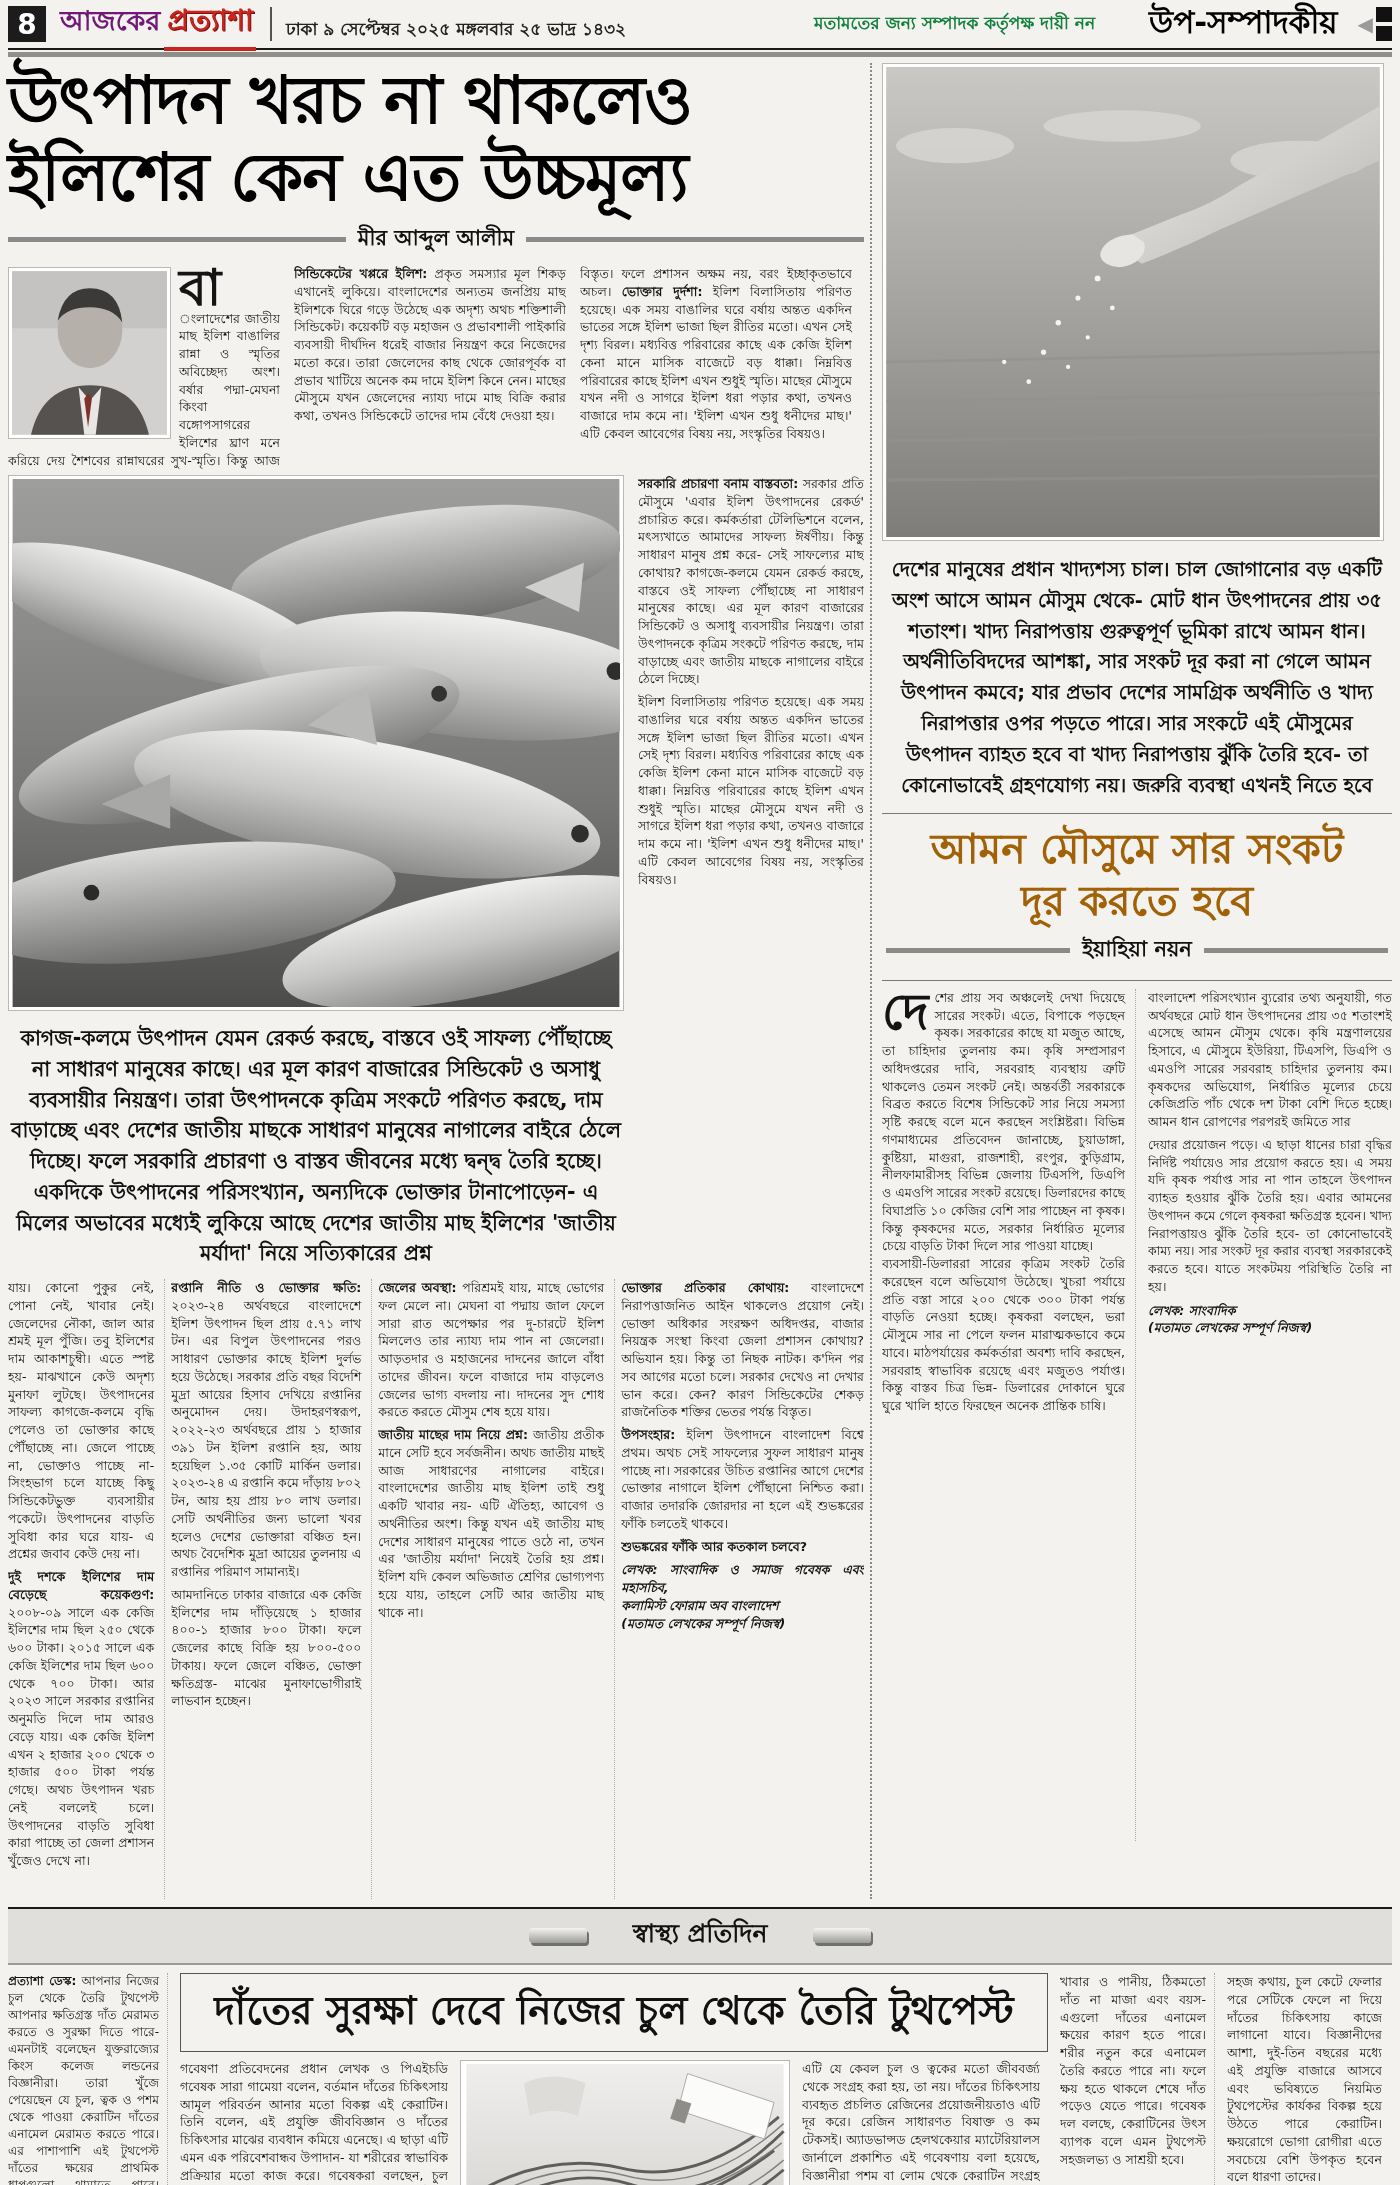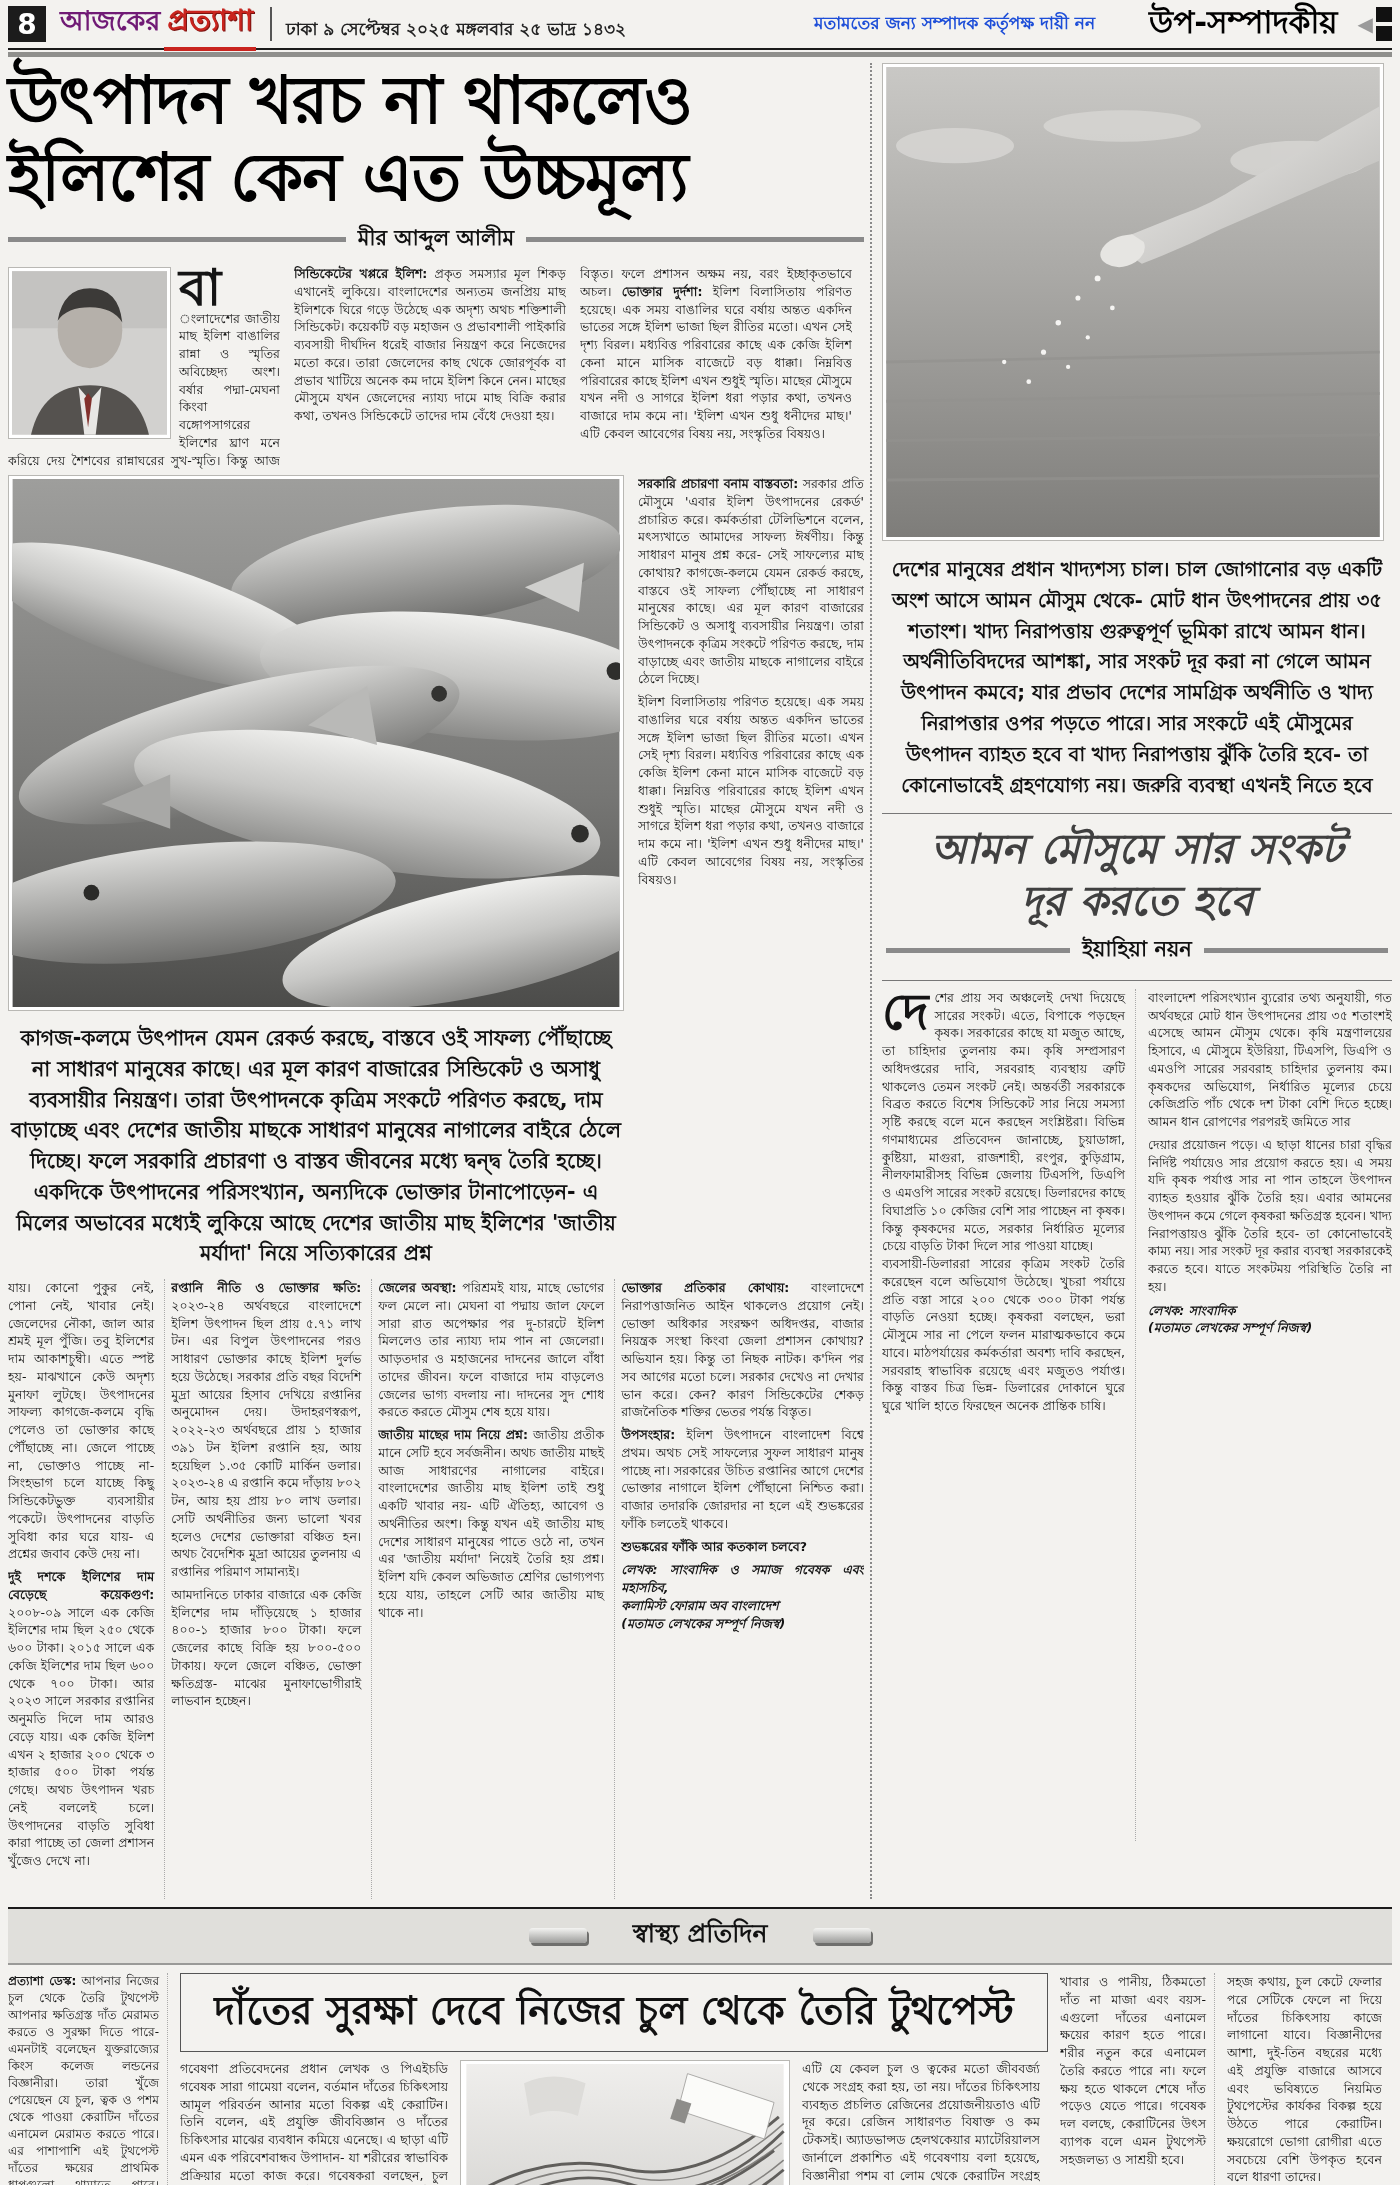--- a/index.html
+++ b/index.html
@@ -11,21 +11,21 @@
   
   .masthead { display:flex; align-items:center; height:50px; gap:14px; border-bottom:2px solid #1a1a1a; }
   .pageno { width:38px; height:36px; background:#1c1c1c; color:#fff; font-size:28px; font-weight:bold;
             display:flex; align-items:center; justify-content:center; }
   .brand { display:flex; align-items:baseline; gap:4px; white-space:nowrap; }
   .brand-black { font-size:27px; font-weight:800; color:#701a75; }
   .brand-red { font-size:29px; font-weight:800; color:#c9241e; text-shadow:1px 1px 0 #7a120f;
                border-bottom:4px solid #c9241e; padding:0 3px 1px 3px; }
   .mast-divider { width:2px; height:34px; background:#555; }
   .dateline { font-size:17px; font-weight:bold; color:#222; white-space:nowrap;margin-top:12px; }
-  .mast-disclaimer { font-size:17px; font-weight:bold; color:#1d4ed8; margin-left:auto; white-space:nowrap; }
+  .mast-disclaimer { font-size:17px; font-weight:bold; color:#15803d; margin-left:auto; white-space:nowrap; }
   .section-label { font-size:31px; font-weight:800; color:#000; margin-left:40px; white-space:nowrap; }
   .marker { display:flex; align-items:center; gap:3px; margin-left:6px; }
   .marker-tri { color:#9a9a9a; font-size:20px; }
   .marker-sq { display:flex; flex-direction:column; gap:4px; }
   .marker-sq i { display:block; width:16px; height:15px; background:#111; }
   .thickrule { height:5px; background:#8f8f8c; margin-top:2px; }
 
   
   .jt { text-align:justify; font-size:12.5px; line-height:1.42; color:#141414; }
   .jt p { margin-bottom:5px; }
@@ -55,21 +55,21 @@
   .a1-lowcols { display:flex; gap:6px; margin-top:10px; }
   .a1-lowcols .col { height:620px; border-right:1px dotted #aaa; padding-right:10px; }
   .a1-lowcols .col:last-child { border-right:none; padding-right:0; }
   .lc1 { width:158px; } .lc2 { width:202px; } .lc3 { width:238px; } .lc4 { width:244px; }
 
   
   .a2-photo { margin-bottom:0; }
   .a2-intro { font-size:19.5px; font-weight:800; line-height:1.58; text-align:center; padding:10px 6px 12px 6px;
               border-bottom:1px solid #777; }
   .a2-headbox { border-bottom:1px solid #777; padding:10px 4px 4px 4px; }
-  .a2-headline { font-size:41px; font-weight:800; line-height:1.25; text-align:center; color:#404040;font-style:italic; }
+  .a2-headline { font-size:41px; font-weight:800; line-height:1.25; text-align:center; color:#a16207; }
   .a2-body { display:flex; gap:12px; margin-top:8px; }
   .a2-body .col { width:244px; height:852px; }
   .a2-body .col:first-child { border-right:1px dotted #aaa; padding-right:10px; width:254px; }
 
   
   .health-toprule { margin-top:8px; border-top:2px solid #1a1a1a; }
   .health-bar { background:#e0dfdb; border-bottom:2px solid #9a9a98; display:flex; align-items:center;
                 justify-content:center; gap:46px; padding:5px 0 6px 0; }
   .health-title { font-size:25px; font-weight:800; }
   .pill { width:58px; height:15px; border-radius:4px; background:linear-gradient(#f4f4f2,#9c9c9a);

